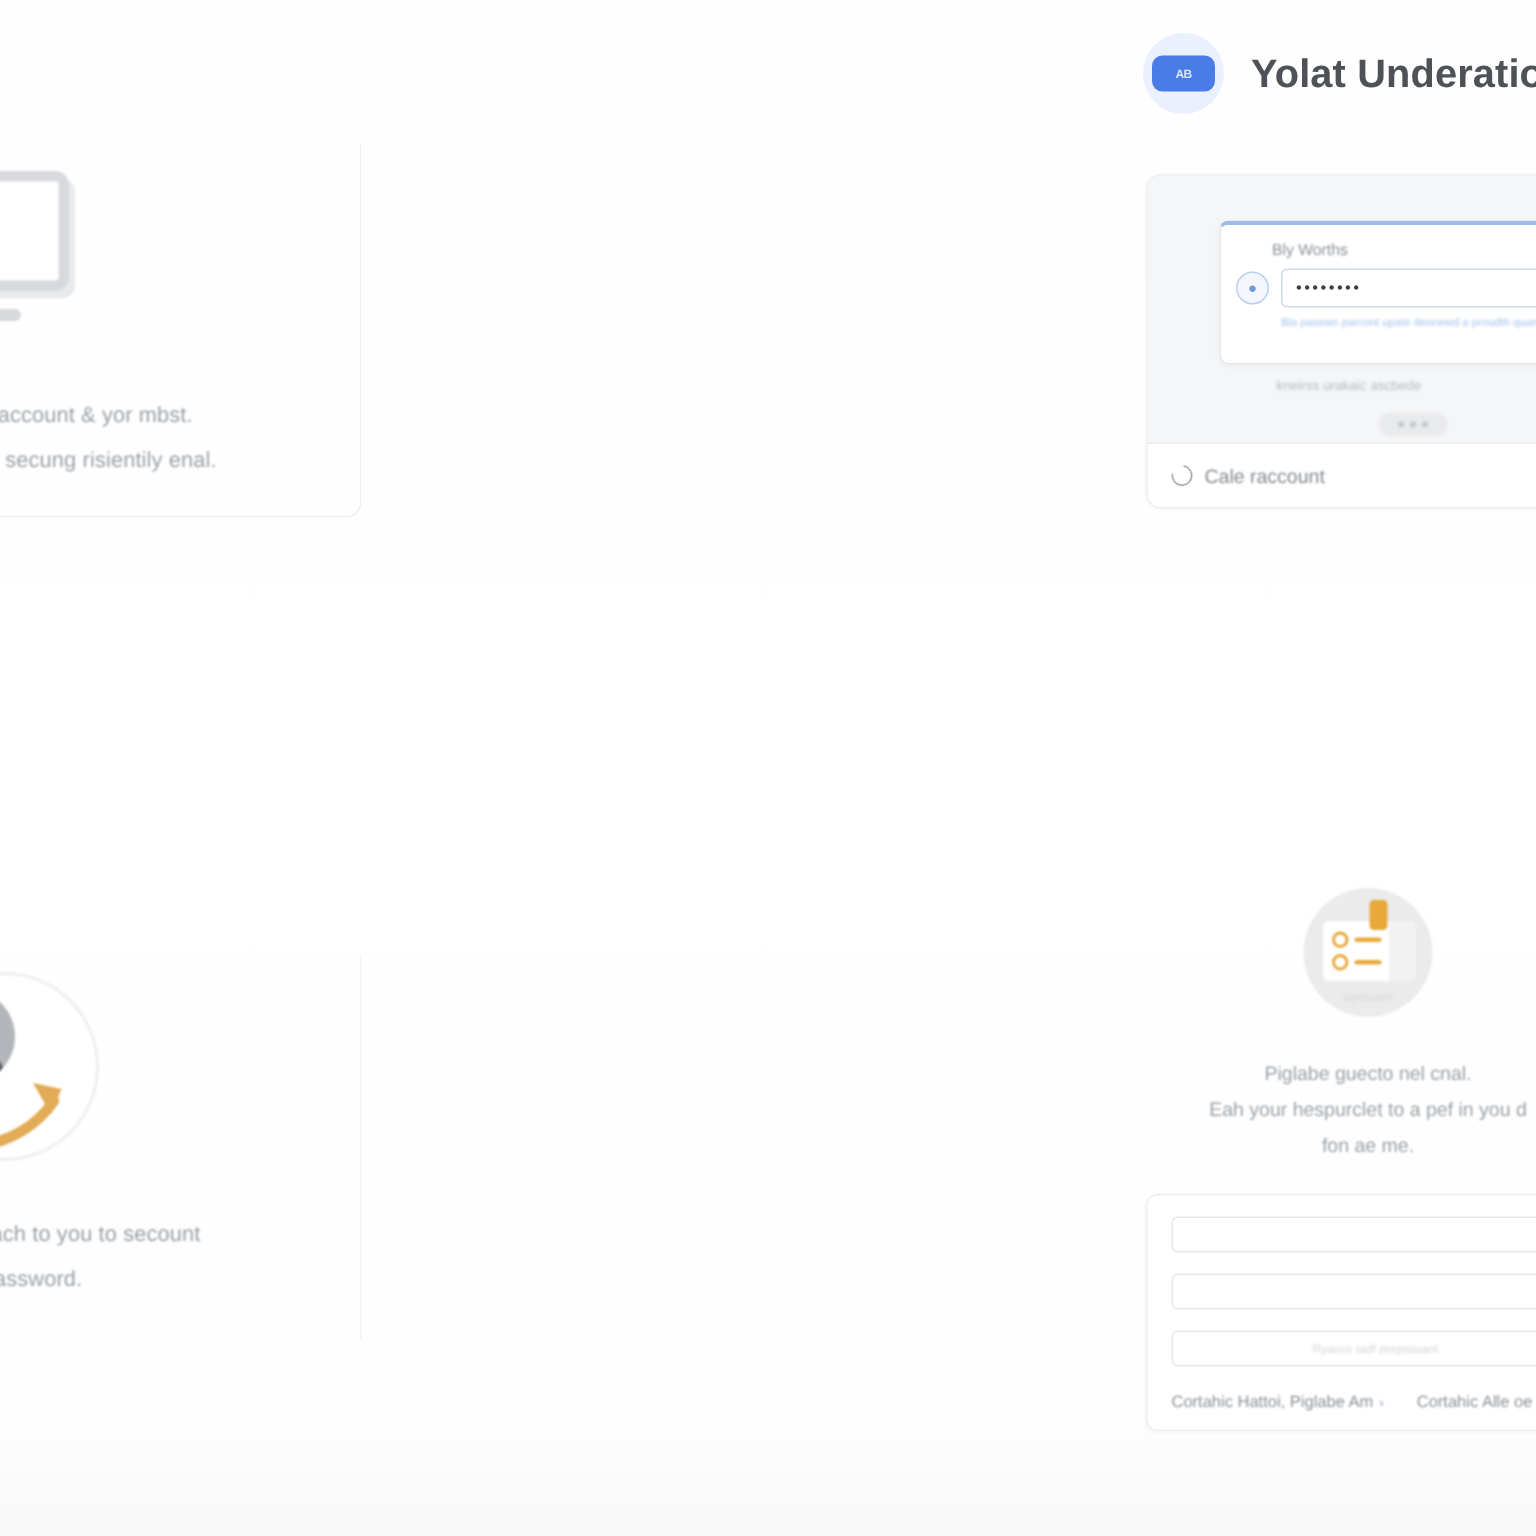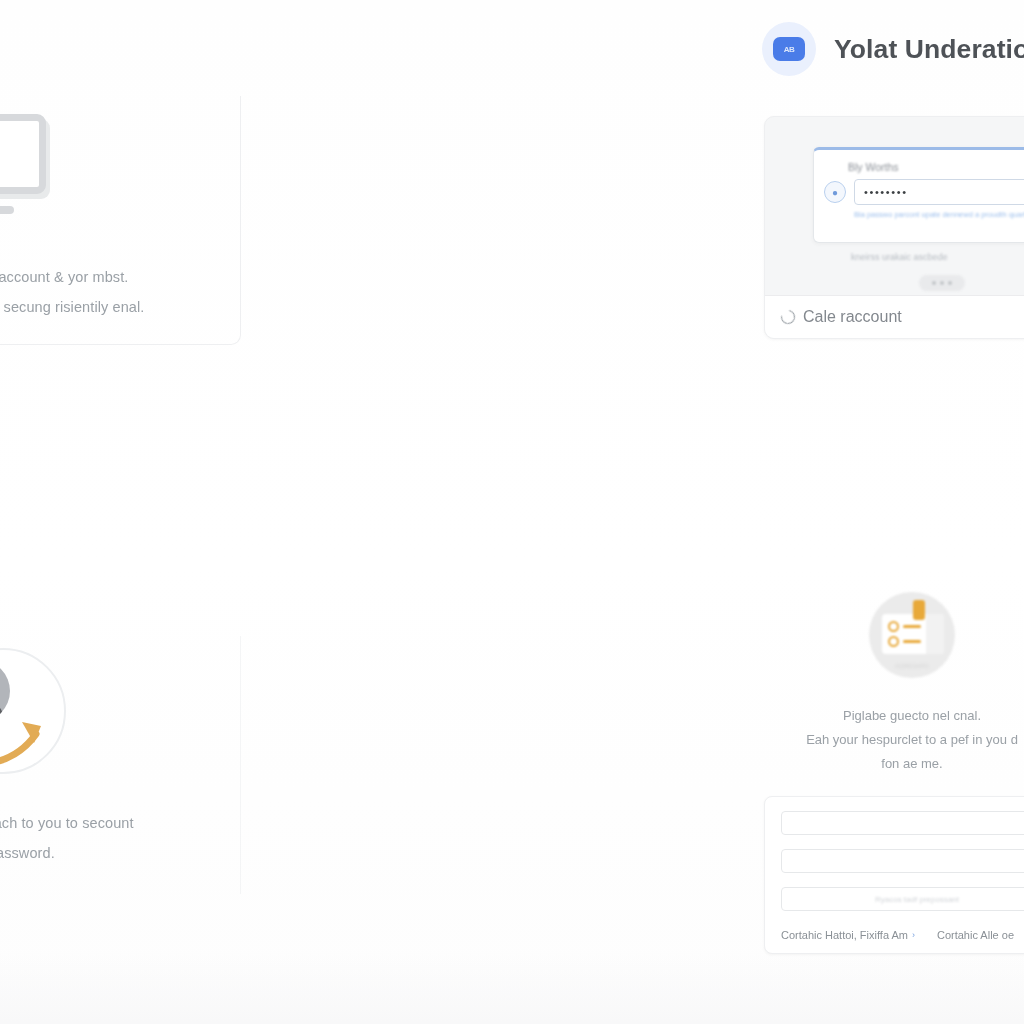--- a/index.html
+++ b/index.html
@@ -179,21 +179,21 @@
     width: 54px; height: 54px;
     border-radius: 50%;
     background: #eaf0fd;
     display: flex;
     align-items: center;
     justify-content: center;
     flex: none;
     filter: blur(0.4px);
   }
   .hdr-badge-inner {
-    width: 32px; height: 24px;
+    width: 42px; height: 24px;
     border-radius: 7px;
     background: #4a7ce8;
     display: flex;
     align-items: center;
     justify-content: center;
     font-size: 8px;
     font-weight: bold;
     color: #dbe6fb;
     letter-spacing: -0.5px;
   }
@@ -326,21 +326,21 @@
   .refresh-icon {
     width: 12px; height: 12px;
     border: 1.6px solid #9aa0a6;
     border-radius: 50%;
     border-top-color: transparent;
     transform: rotate(-35deg);
     flex: none;
     filter: blur(0.4px);
   }
   .footer-text {
-    font-size: 16px;
+    font-size: 13px;
     color: #83888e;
     filter: blur(0.55px);
     white-space: nowrap;
   }
 
   
   .panel-4 {
     position: absolute;
     left: 0;
     top: 592px;
@@ -571,21 +571,21 @@
     </div>
 
     <div class="card-2">
       <div class="form-field" title=""></div>
       <div class="form-field" title=""></div>
       <div class="form-field wide">
         <span class="ff-ghost">Ryacos tadf prepossant</span>
       </div>
       <div class="form-links">
         <span class="flink">
-          <span>Cortahic Hattoi, Fixiffa Am</span>
+          <span>Cortahic Hattoi, Piglabe Am</span>
           <span class="chev">›</span>
         </span>
         <span class="flink">
           <span>Cortahic Alle oe</span>
         </span>
       </div>
     </div>
 
   </div>
 

